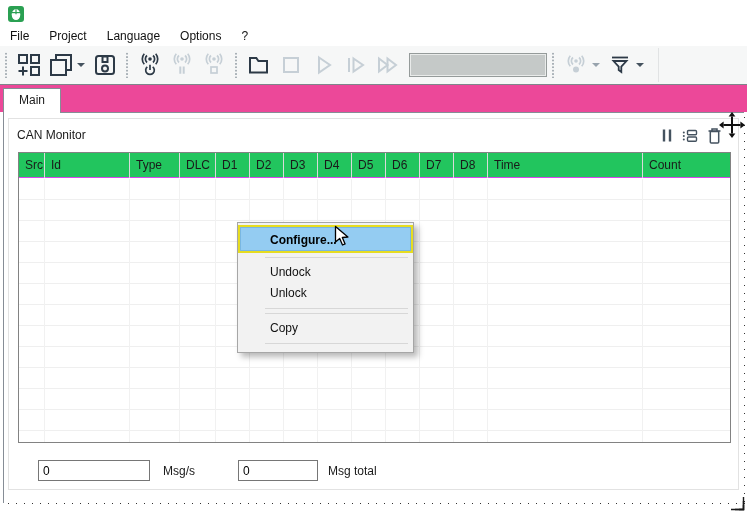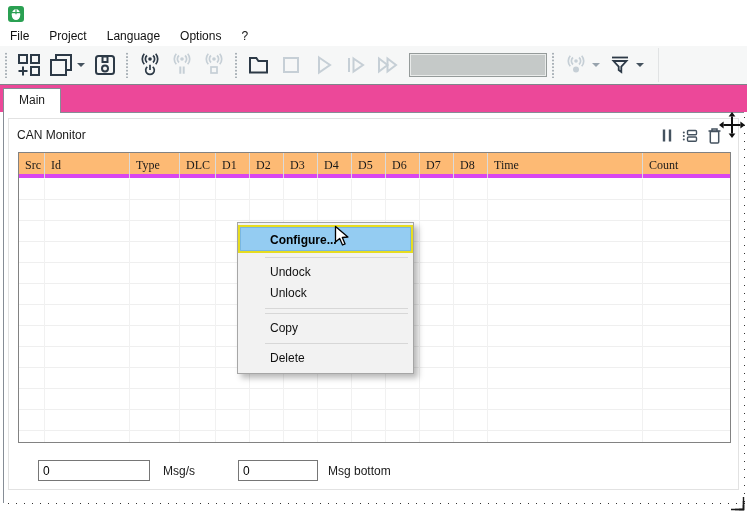--- a/index.html
+++ b/index.html
@@ -47,21 +47,21 @@
     background:repeating-linear-gradient(to right, #333 0 1.5px, transparent 1.5px 8px); }
   
   .panel { position:absolute; left:4px; top:5px; width:731px; height:372px;
     border:1px solid #e2e2e2; background:#fff; }
   .panel-title { position:absolute; left:8px; top:9px; }
   .panel-icons { position:absolute; right:16px; top:8px; display:flex; align-items:center; gap:9px; }
   .panel-icons svg { display:block; color:#44525f; }
   
   .table { position:absolute; left:9px; top:33px; width:713px; height:291px;
     border:1px solid #828282; overflow:hidden; }
-  .thead { display:flex; height:25px; border-bottom:4px solid #d946ef; background:#fdba74;font-family:Liberation Serif, serif; }
+  .thead { display:flex; height:25px; border-bottom:1px solid #d946ef; background:#22c55e; }
   .th { height:25px; line-height:25px; padding-left:6px; border-right:1px solid #dadada;
     overflow:hidden; white-space:nowrap; flex:0 0 auto; }
   .th:last-child { border-right:none; }
   .tbody { position:absolute; left:0; top:26px; right:0; bottom:0; overflow:hidden; }
   .trow { height:21px; border-bottom:1px solid #efefef; }
   .vline { position:absolute; top:0; bottom:0; width:1px; background:#f1f1f1; }
   
   .field { position:absolute; height:21px; border:1px solid #767676; background:#fff;
     font-family:"Liberation Sans", sans-serif; font-size:12px; padding:0 4px; color:#000; }
   .flabel { position:absolute; }
@@ -307,39 +307,38 @@
           <div class="vline" style="left: 400px;"></div>
           <div class="vline" style="left: 434px;"></div>
           <div class="vline" style="left: 468px;"></div>
           <div class="vline" style="left: 623px;"></div>
         </div>
     </div>
 
     <input class="field" style="left: 29px; top: 341px; width: 112px;" readonly="" value="0">
     <span class="flabel" style="left:154px; top:345px;">Msg/s</span>
     <input class="field" style="left: 229px; top: 341px; width: 80px;" readonly="" value="0">
-    <span class="flabel" style="left:319px; top:345px;">Msg bottom</span>
+    <span class="flabel" style="left:319px; top:345px;">Msg total</span>
   </div>
 </div>
 
 <div class="dash-v"></div>
 <div class="dash-h"></div>
 
 <div class="ctxmenu">
     <div class="mi-annot">
       <div class="mi-hl">Configure...</div>
     </div>
     <div class="mi-sep"></div>
     <div class="mi">Undock</div>
     <div class="mi">Unlock</div>
     <div class="mi-sep"></div>
     <div class="mi-sep"></div>
     <div class="mi">Copy</div>
     <div class="mi-sep"></div>
-    <div class="mi">Delete</div>
   </div>
 
 <svg class="move-cursor" width="26" height="26" viewBox="0 0 26 26">
   <g stroke="#111" stroke-width="2">
       <path d="M13 4.5v17M4.5 13h17"></path>
     </g>
   <g fill="#111">
     <path d="M13 0l3.4 4.6H9.6z"></path>
       <path d="M13 26l3.4-4.6H9.6z"></path>
     <path d="M0 13l4.6-3.4v6.8z"></path>

